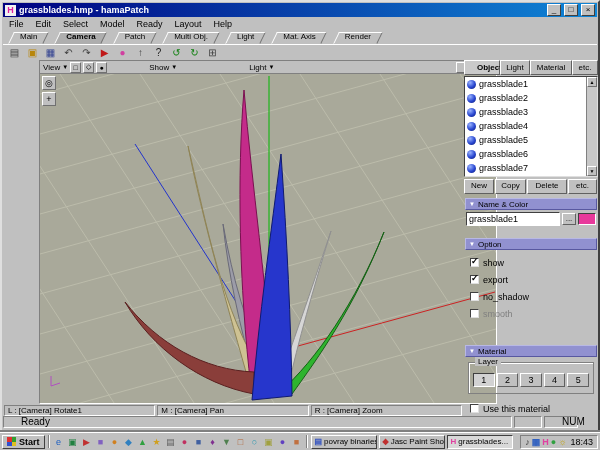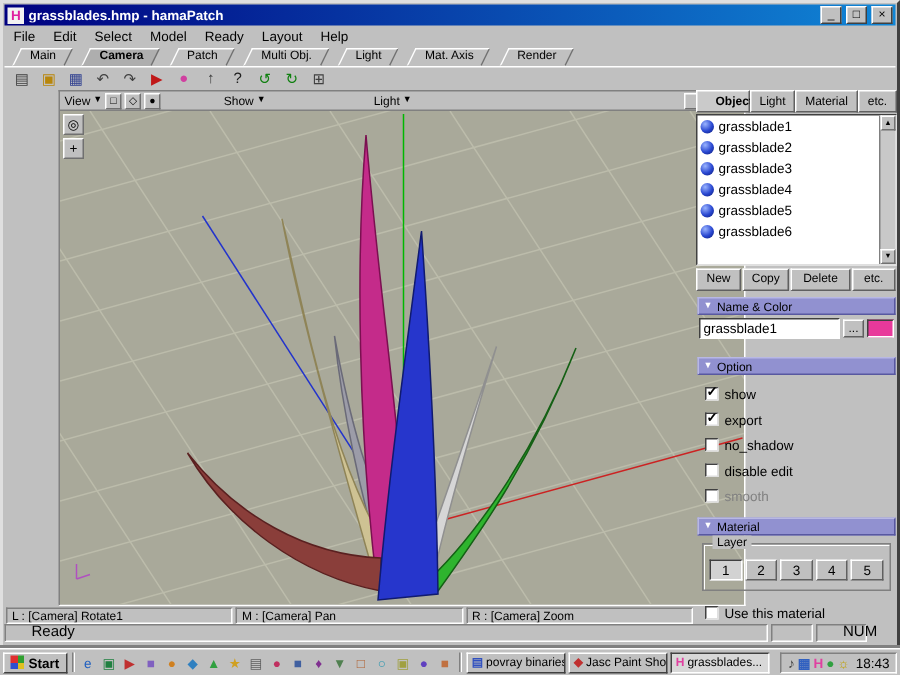--- a/index.html
+++ b/index.html
@@ -293,20 +293,24 @@
               <span>grassblade4</span>
             </div>
             <div class="obj-row">
               <span class="obj-icon"></span>
               <span>grassblade5</span>
             </div>
             <div class="obj-row">
               <span class="obj-icon"></span>
               <span>grassblade6</span>
             </div>
+            <div class="obj-row">
+              <span class="obj-icon"></span>
+              <span>grassblade7</span>
+            </div>
         </div>
         <div class="obj-scroll">
           <span class="scroll-btn">▲</span>
           <span class="scroll-btn">▼</span>
         </div>
       </div>
 
       <div class="panel-btns">
         <span class="pbtn">New</span>
           <span class="pbtn">Copy</span>
@@ -335,24 +339,20 @@
             <span class="cb"></span>
             <span class="cbl">show</span>
           </label>
           <label class="cbrow checked">
             <span class="cb"></span>
             <span class="cbl">export</span>
           </label>
           <label class="cbrow">
             <span class="cb"></span>
             <span class="cbl">no_shadow</span>
-          </label>
-          <label class="cbrow">
-            <span class="cb"></span>
-            <span class="cbl">disable edit</span>
           </label>
           <label class="cbrow disabled">
             <span class="cb"></span>
             <span class="cbl">smooth</span>
           </label>
       </div>
 
       <div class="sec-header sec-mat">
         <span class="sec-arrow">▼</span>
         <span>Material</span>

